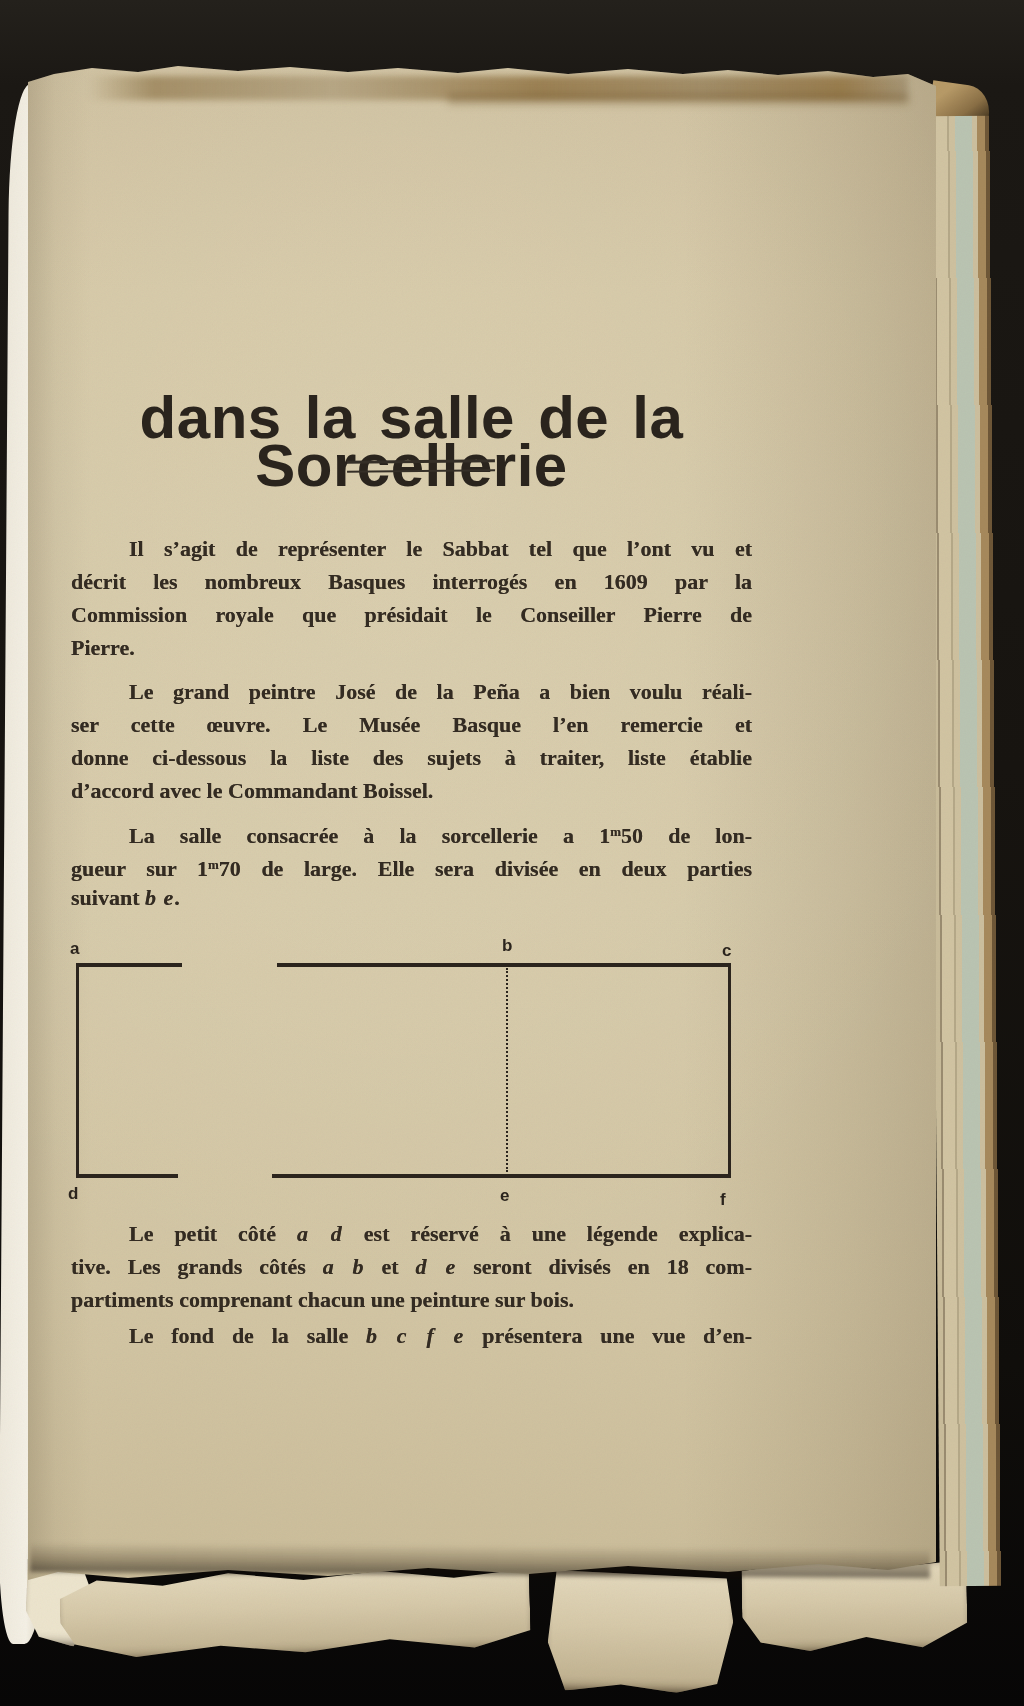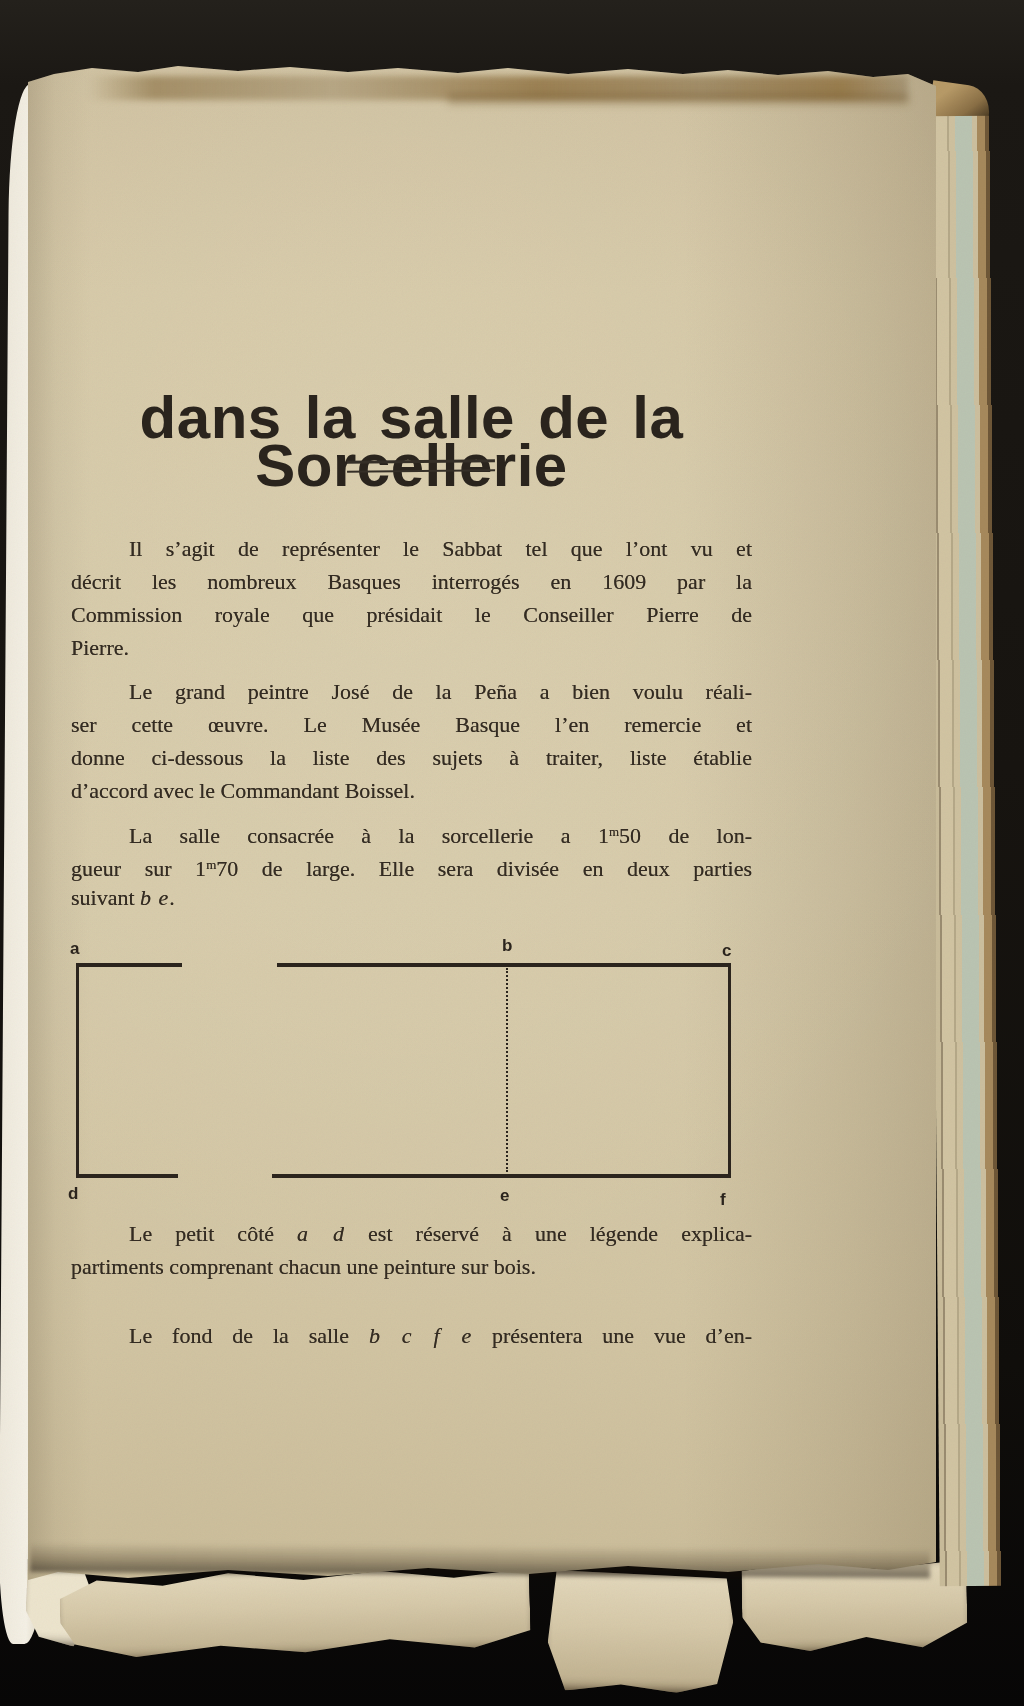--- a/index.html
+++ b/index.html
@@ -42,21 +42,21 @@
     background:linear-gradient(180deg,rgba(40,26,10,0) 0,rgba(40,26,10,0.28) 55%,rgba(15,9,4,0.5) 100%);}
   
   .t1,.t2{position:absolute;left:43px;width:681px;text-align:center;
     font-family:"Liberation Sans",sans-serif;font-weight:700;color:#2a241d;}
   .t1{top:264px;font-size:44px;line-height:48px;letter-spacing:0.5px;word-spacing:7px;}
   .t2{top:332px;font-size:60px;line-height:48px;letter-spacing:0.5px;word-spacing:6px;}
   .rule{position:absolute;left:319px;top:398px;width:148px;height:7px;transform:rotate(-0.5deg);
     border-top:3px solid #352f27;border-bottom:2px solid #352f27;}
   .para{position:absolute;left:43px;width:681px;
     font-family:"Liberation Serif","DejaVu Serif",serif;font-size:22px;line-height:33px;
-    color:#332b22;text-shadow:0 0 0.5px rgba(40,30,18,0.65);}
+    color:#332b22;text-shadow:0 0 0.5px rgba(40,30,18,0.65);font-weight:bold;}
   .tl{height:33px;overflow:hidden;}
   .jl{text-align:justify;text-align-last:justify;}
   .jl::after{content:"";display:inline-block;width:100%;height:0;}
   .ind{text-indent:58px;}
   .vl{font-style:italic;letter-spacing:1px;}
   .para sup{font-size:13px;vertical-align:7px;letter-spacing:0;}
   
   .diagram{position:absolute;left:48px;top:901px;width:655px;height:215px;}
   .d-h{position:absolute;height:4px;background:#2b241d;}
   .d-top1{left:0;top:0;width:106px}
@@ -124,20 +124,21 @@
       <span class="d-label dl-a">a</span>
       <span class="d-label dl-b">b</span>
       <span class="d-label dl-c">c</span>
       <span class="d-label dl-d">d</span>
       <span class="d-label dl-e">e</span>
       <span class="d-label dl-f">f</span>
     </div>
 
     <div class="para" style="top:1155px">
       <div class="tl jl ind"><span>Le petit côté </span><span class="vl">a d</span><span> est réservé à une légende explica-</span></div>
+      <div class="tl jl"><span>tive. Les grands côtés </span><span class="vl">a b</span><span> et </span><span class="vl">d e</span><span> seront divisés en 18 com-</span></div>
       <div class="tl">partiments comprenant chacun une peinture sur bois.</div>
     </div>
 
     <div class="para" style="top:1257px">
       <div class="tl jl ind"><span>Le fond de la salle </span><span class="vl">b c f e</span><span> présentera une vue d’en-</span></div>
     </div>
   </div>
 
   <div class="crease"></div>
 

